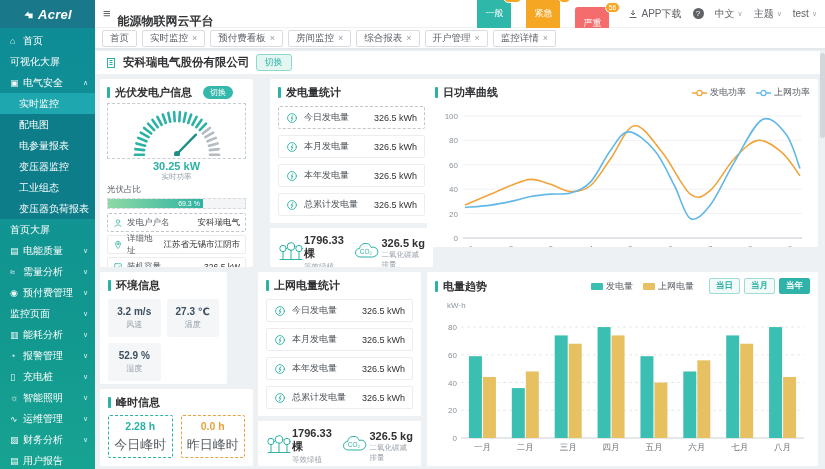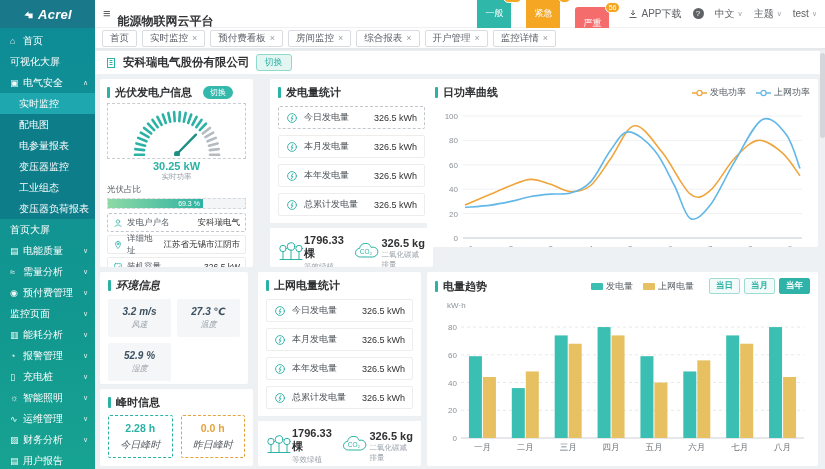--- a/index.html
+++ b/index.html
@@ -42,21 +42,21 @@
   .tab-close{font-size:9px;color:#9aa0a6;}
   
   .content{position:absolute;left:95px;top:49px;width:730px;height:420px;}
   .company-bar{position:absolute;left:0;top:2px;width:730px;height:23px;background:#fff;
                display:flex;align-items:center;gap:6px;padding:0 10px;box-sizing:border-box;}
   .company-name{font-size:11.5px;font-weight:bold;}
   .switch-btn{font-size:9px;color:#2bb2a5;background:#e4f6f2;border:1px solid #8fd8cc;border-radius:3px;
               padding:1px 8px;cursor:pointer;}
   .panel{position:absolute;background:#fff;border-radius:2px;box-sizing:border-box;padding:6px 8px;overflow:hidden;}
   #panel-pv{left:5px;top:30px;width:153px;height:188px;padding:6px 7px;}
-  #panel-env{left:5px;top:223px;width:148px;height:112px;font-style:italic;}
+  #panel-env{left:5px;top:223px;width:127px;height:112px;}
   #panel-peak{left:5px;top:340px;width:153px;height:77px;}
   #panel-gen{left:175px;top:30px;width:163px;height:188px;}
   #panel-grid{left:163px;top:223px;width:163px;height:194px;}
   #panel-daily{left:332px;top:30px;width:391px;height:168px;}
   #panel-trend{left:332px;top:223px;width:391px;height:194px;}
   .panel-title{display:flex;align-items:center;gap:5px;font-size:11px;font-weight:bold;}
   .tbar{width:3px;height:11px;background:#2bb2a5;border-radius:1px;flex:none;}
   .pill{font-size:8px;color:#fff;background:#35b8ac;border-radius:8px;padding:1px 7px;font-weight:normal;cursor:pointer;}
   
   .gauge-box{border:1px dashed #c9cdd2;margin-top:3px;height:54px;display:flex;justify-content:center;overflow:hidden;}
@@ -89,21 +89,21 @@
   .env-card{height:38px;background:#f4f6f8;border-radius:2px;display:flex;flex-direction:column;
             align-items:center;justify-content:center;gap:2px;box-sizing:border-box;}
   .env-card.hl{background:#fff;border:1px dashed #bfc6cc;}
   .env-val{font-size:10px;font-weight:bold;color:#3d5060;}
   .env-card.hl .env-val{color:#2bb2a5;}
   .env-lab{font-size:8px;color:#98a0a8;}
   .peak-grid{margin-top:5px;display:grid;grid-template-columns:1fr 1fr;gap:8px;}
   .peak-card{height:43px;border:1px dashed #ccc;border-radius:2px;display:flex;flex-direction:column;
              align-items:center;justify-content:center;gap:4px;box-sizing:border-box;background:#fff;}
   .peak-val{font-size:10.5px;font-weight:bold;}
-  .peak-lab{font-size:10px;color:#5a6066;font-style:italic;}
+  .peak-lab{font-size:13px;color:#5a6066;}
   
   .chart-legend{margin-left:auto;display:flex;align-items:center;gap:10px;font-size:9px;color:#5a6066;font-weight:normal;}
   .lg-item{display:flex;align-items:center;gap:3px;}
   .sw{width:12px;height:7px;border-radius:1px;display:inline-block;}
   .btn-group{display:flex;gap:4px;margin-left:10px;}
   .chart-btn{font-size:8.5px;padding:1px 6px;border-radius:2px;border:1px solid #9fdcd2;color:#2bb2a5;
              background:#f2fbf9;cursor:pointer;}
   .chart-btn.active{background:#2fb3a8;color:#fff;border-color:#2fb3a8;}
   .chart-box{margin-top:4px;}
   

